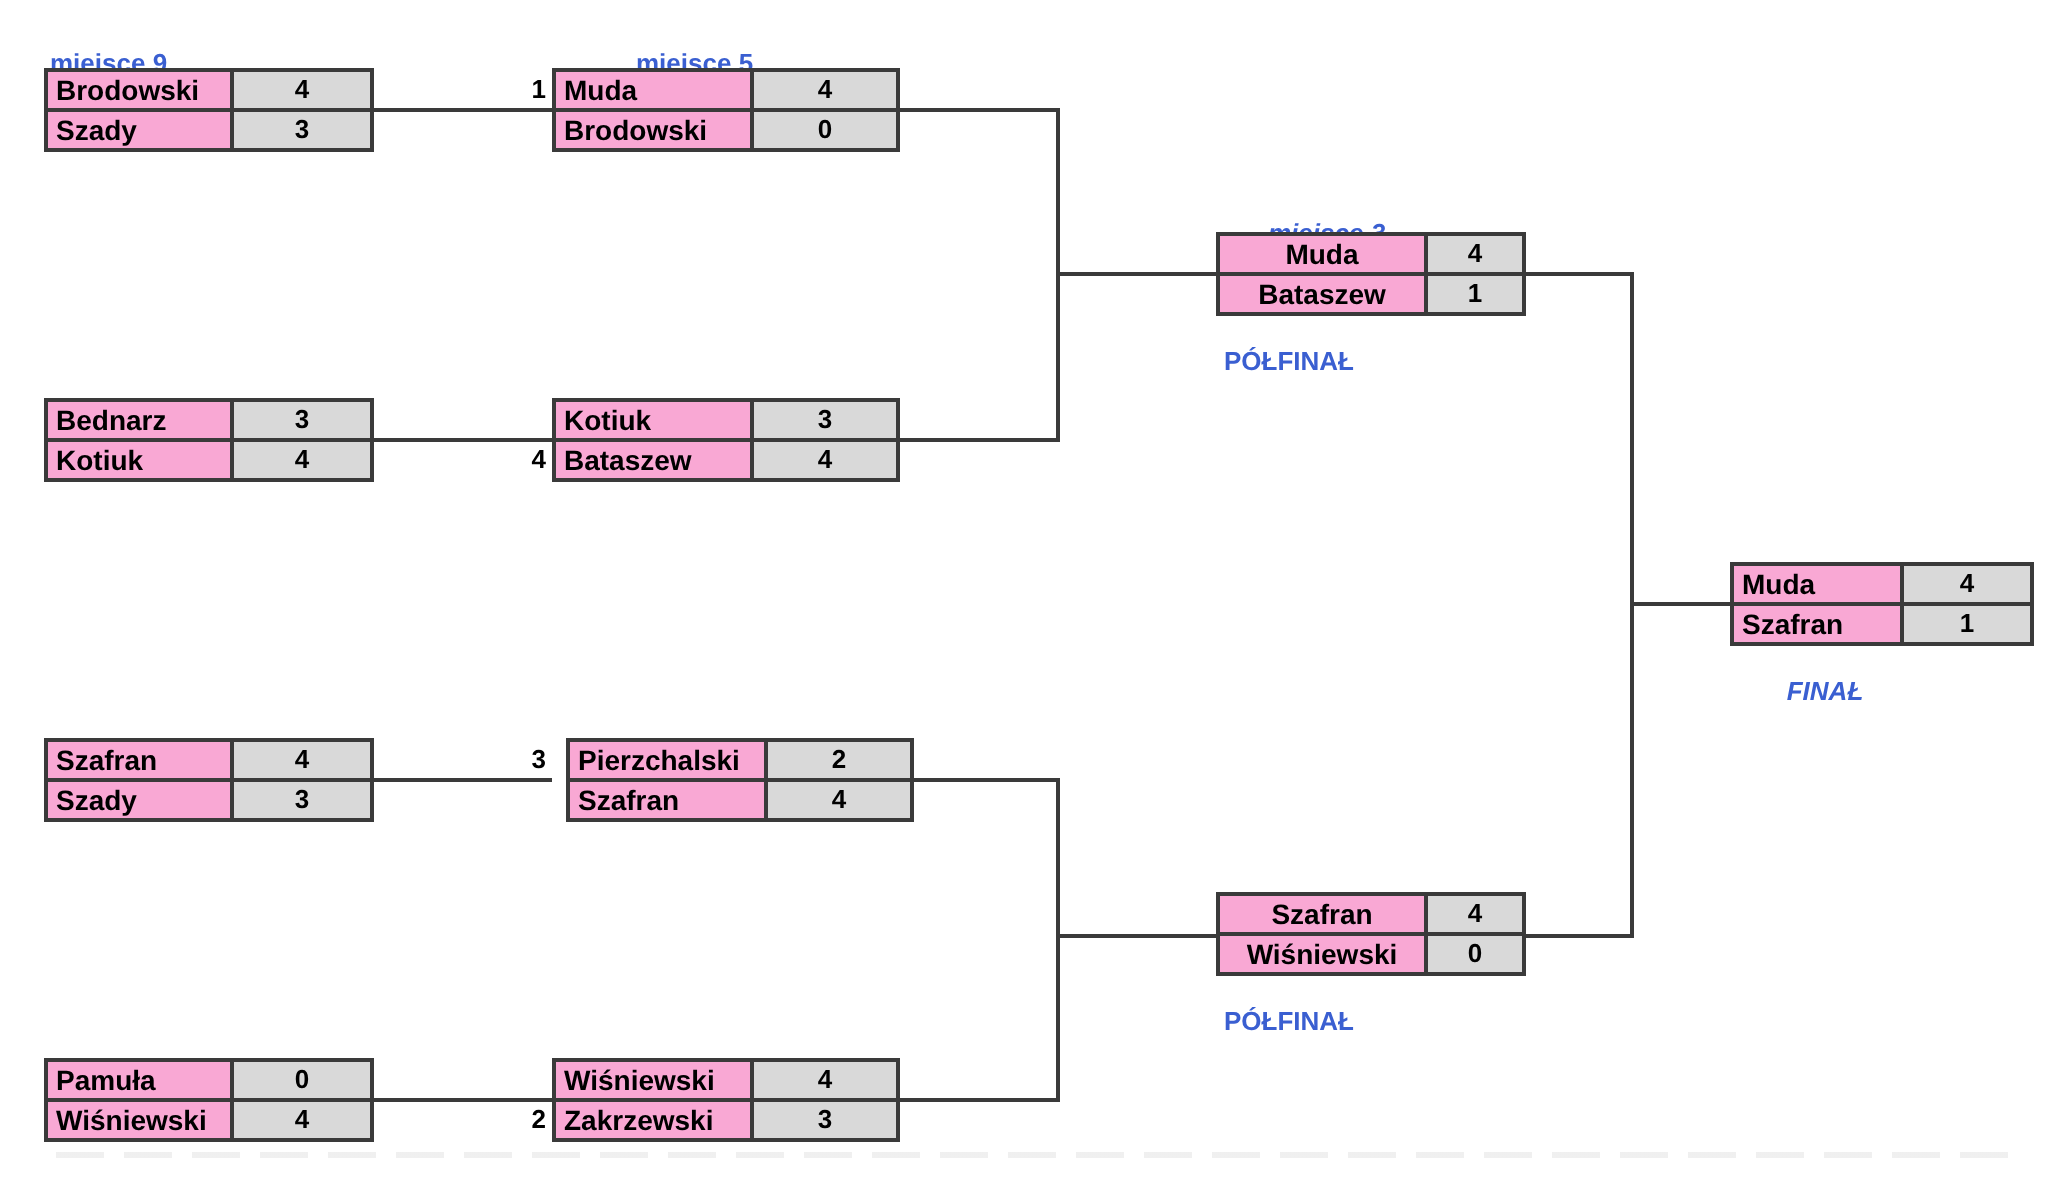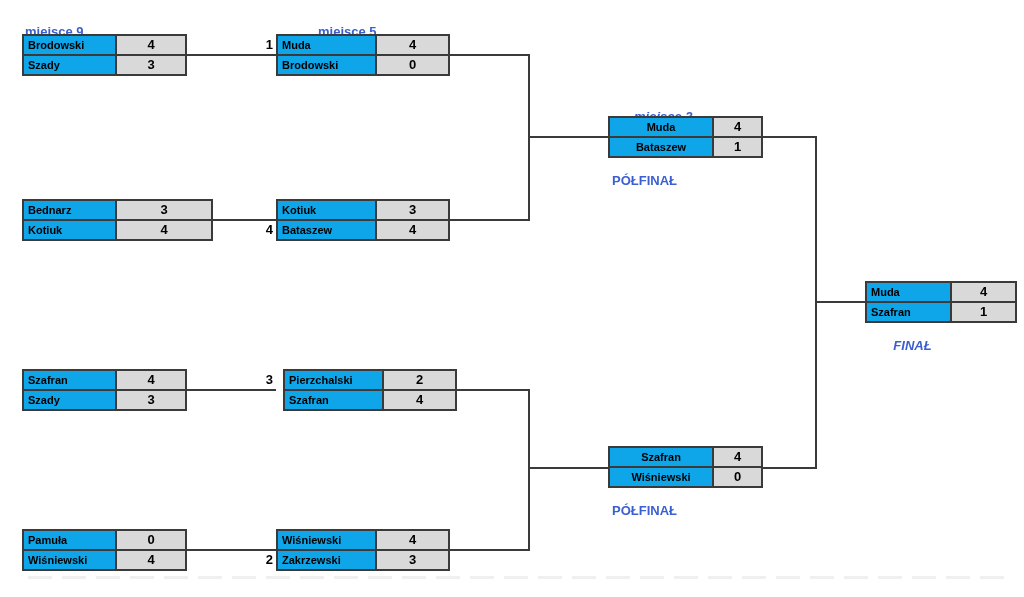--- a/index.html
+++ b/index.html
@@ -16,24 +16,24 @@
     box-sizing: border-box;
     border: 2px solid #3a3a3a;
     background: #ffffff;
   }
   .mrow { display: flex; height: 18px; }
   .mrow.second { border-top: 2px solid #3a3a3a; }
   .ncell {
     box-sizing: border-box;
     padding-left: 4px;
     font-weight: bold;
-    font-size: 11px;
+    font-size: 14px;
     line-height: 18px;
     color: #000000;
-    background: #0ea5e9;
+    background: #f9a8d4;
     white-space: nowrap;
     overflow: hidden;
   }
   .scell {
     flex: 1;
     border-left: 2px solid #3a3a3a;
     background: #d9d9d9;
     text-align: center;
     font-weight: bold;
     font-size: 13px;
@@ -88,21 +88,21 @@
     <div class="mrow">
       <div class="ncell">Brodowski</div>
       <div class="scell">4</div>
     </div>
     <div class="mrow second">
       <div class="ncell">Szady</div>
       <div class="scell">3</div>
     </div>
   </div>
 
-  <div class="match c1" style="left:22px; top:199px; width:191px;">
+  <div class="match c1" style="left:22px; top:199px; width:165px;">
     <div class="mrow">
       <div class="ncell">Bednarz</div>
       <div class="scell">3</div>
     </div>
     <div class="mrow second">
       <div class="ncell">Kotiuk</div>
       <div class="scell">4</div>
     </div>
   </div>
 

